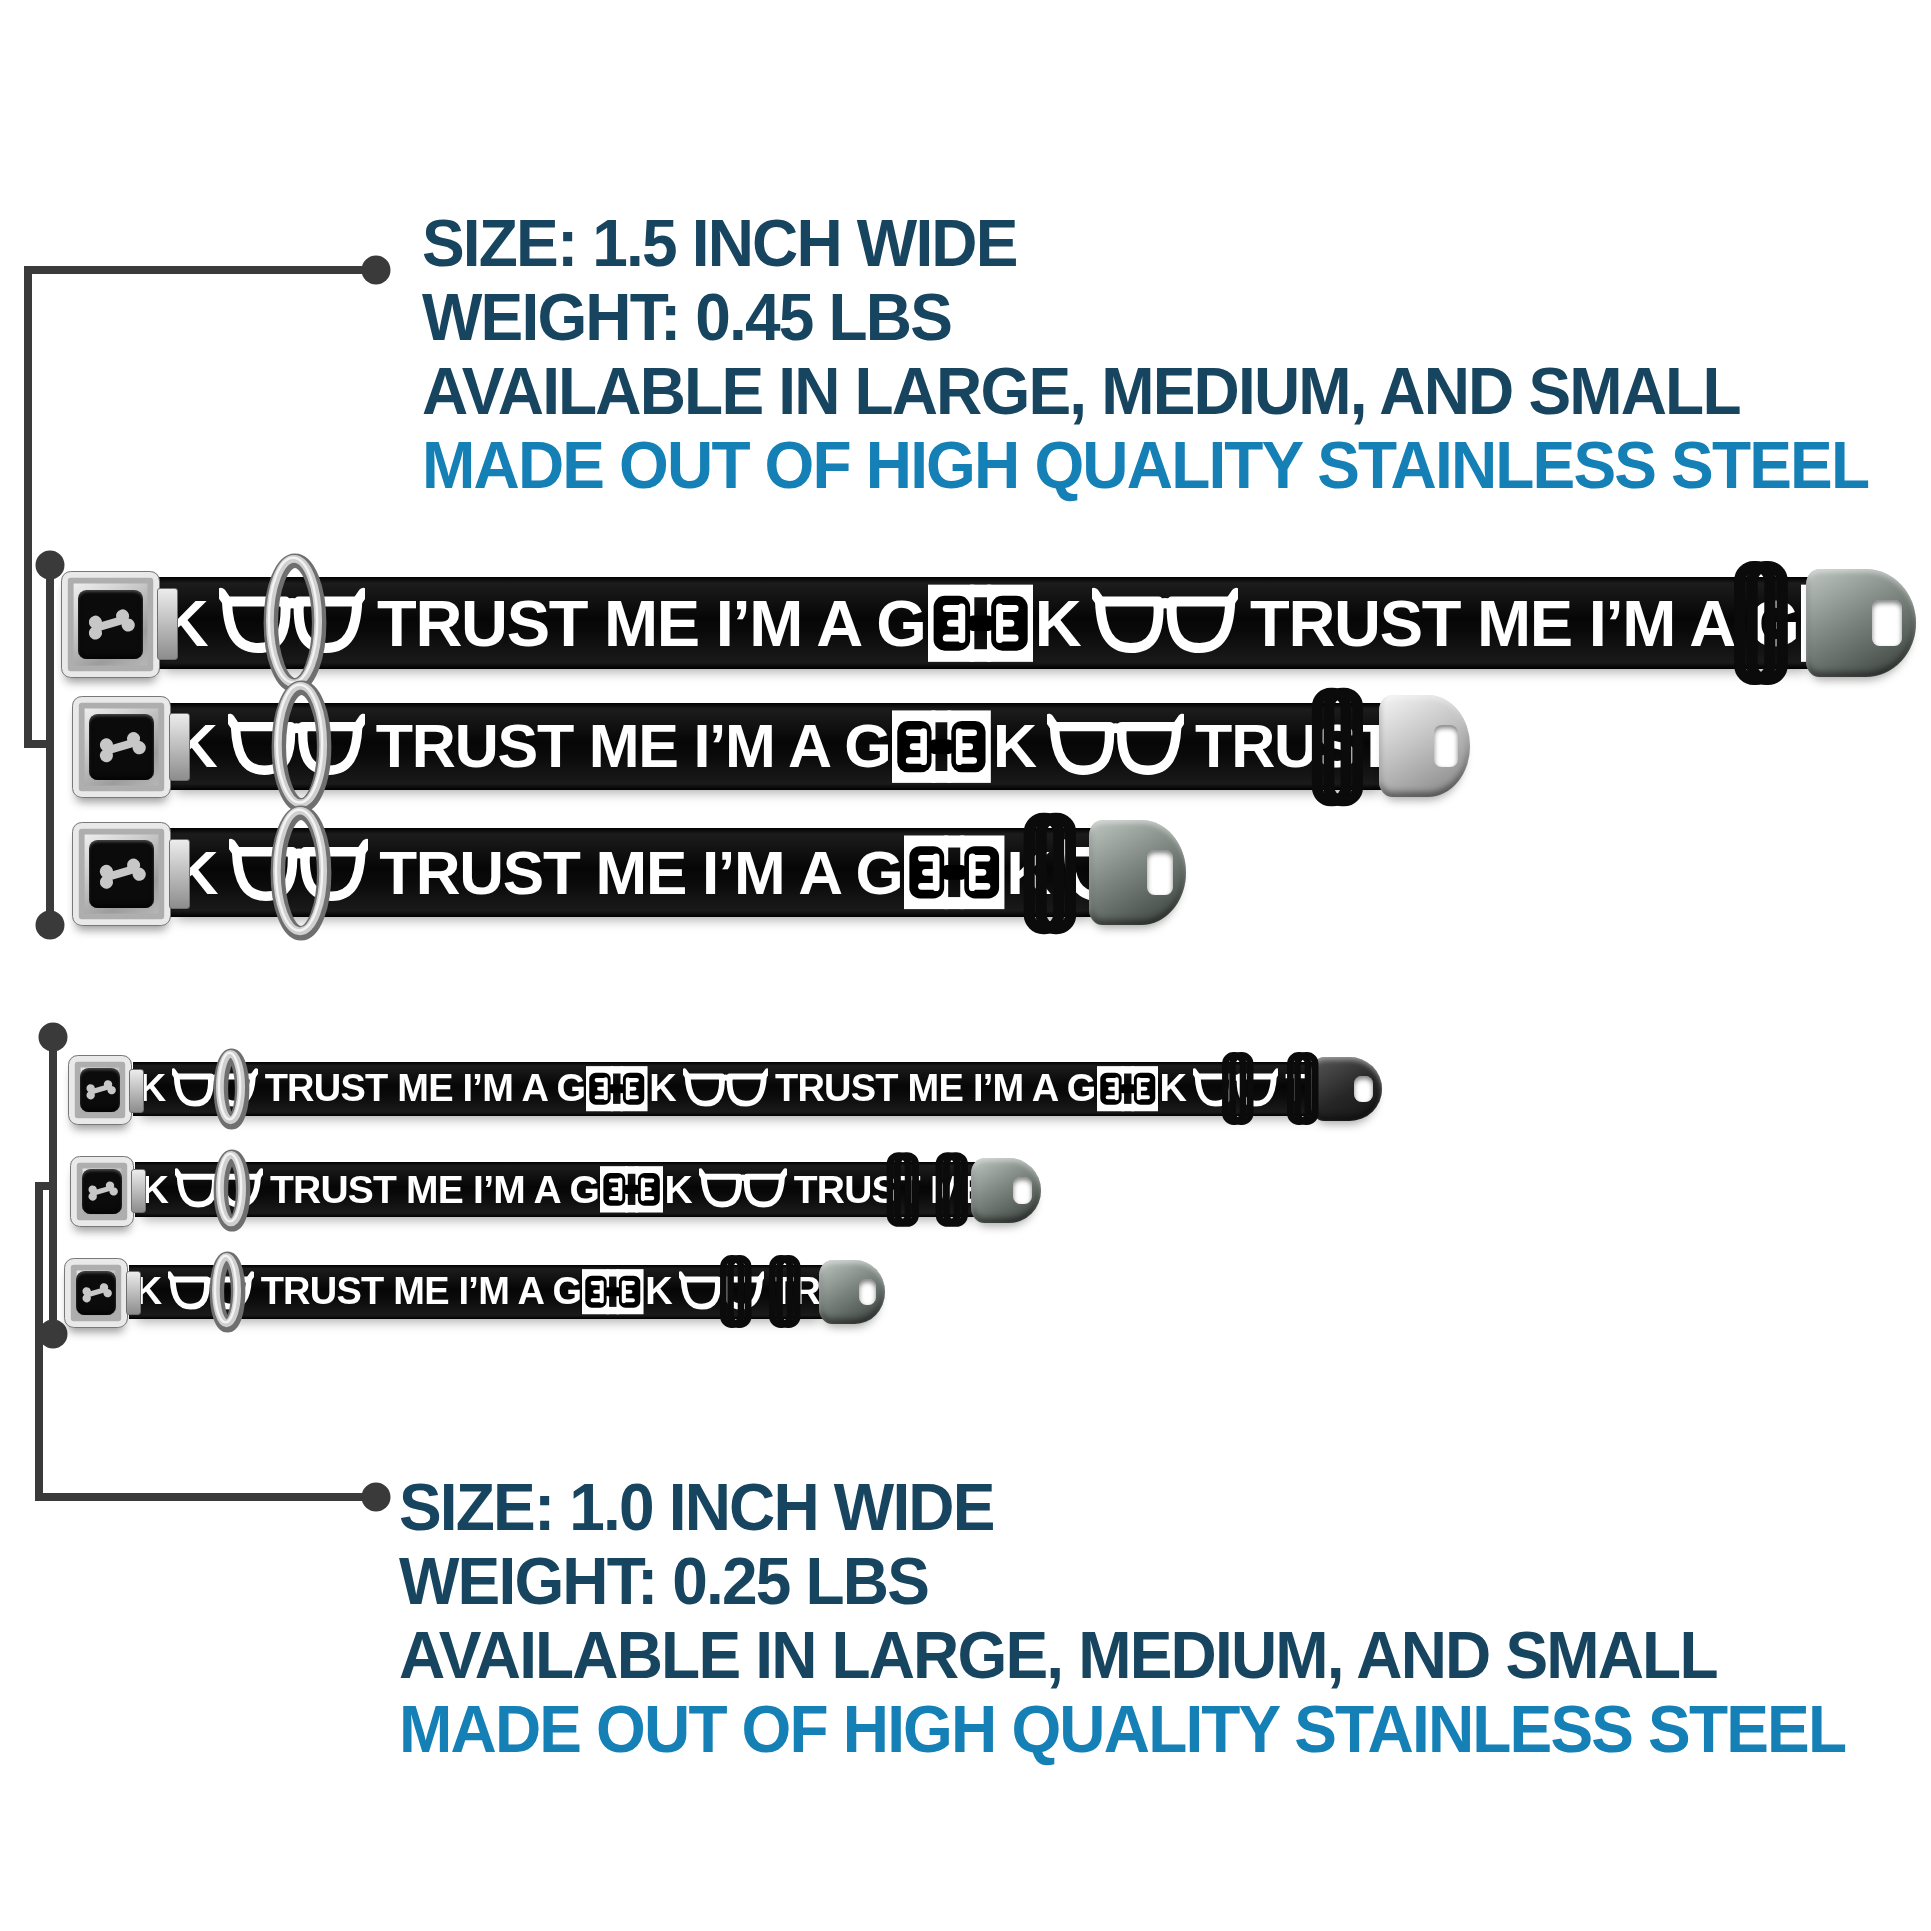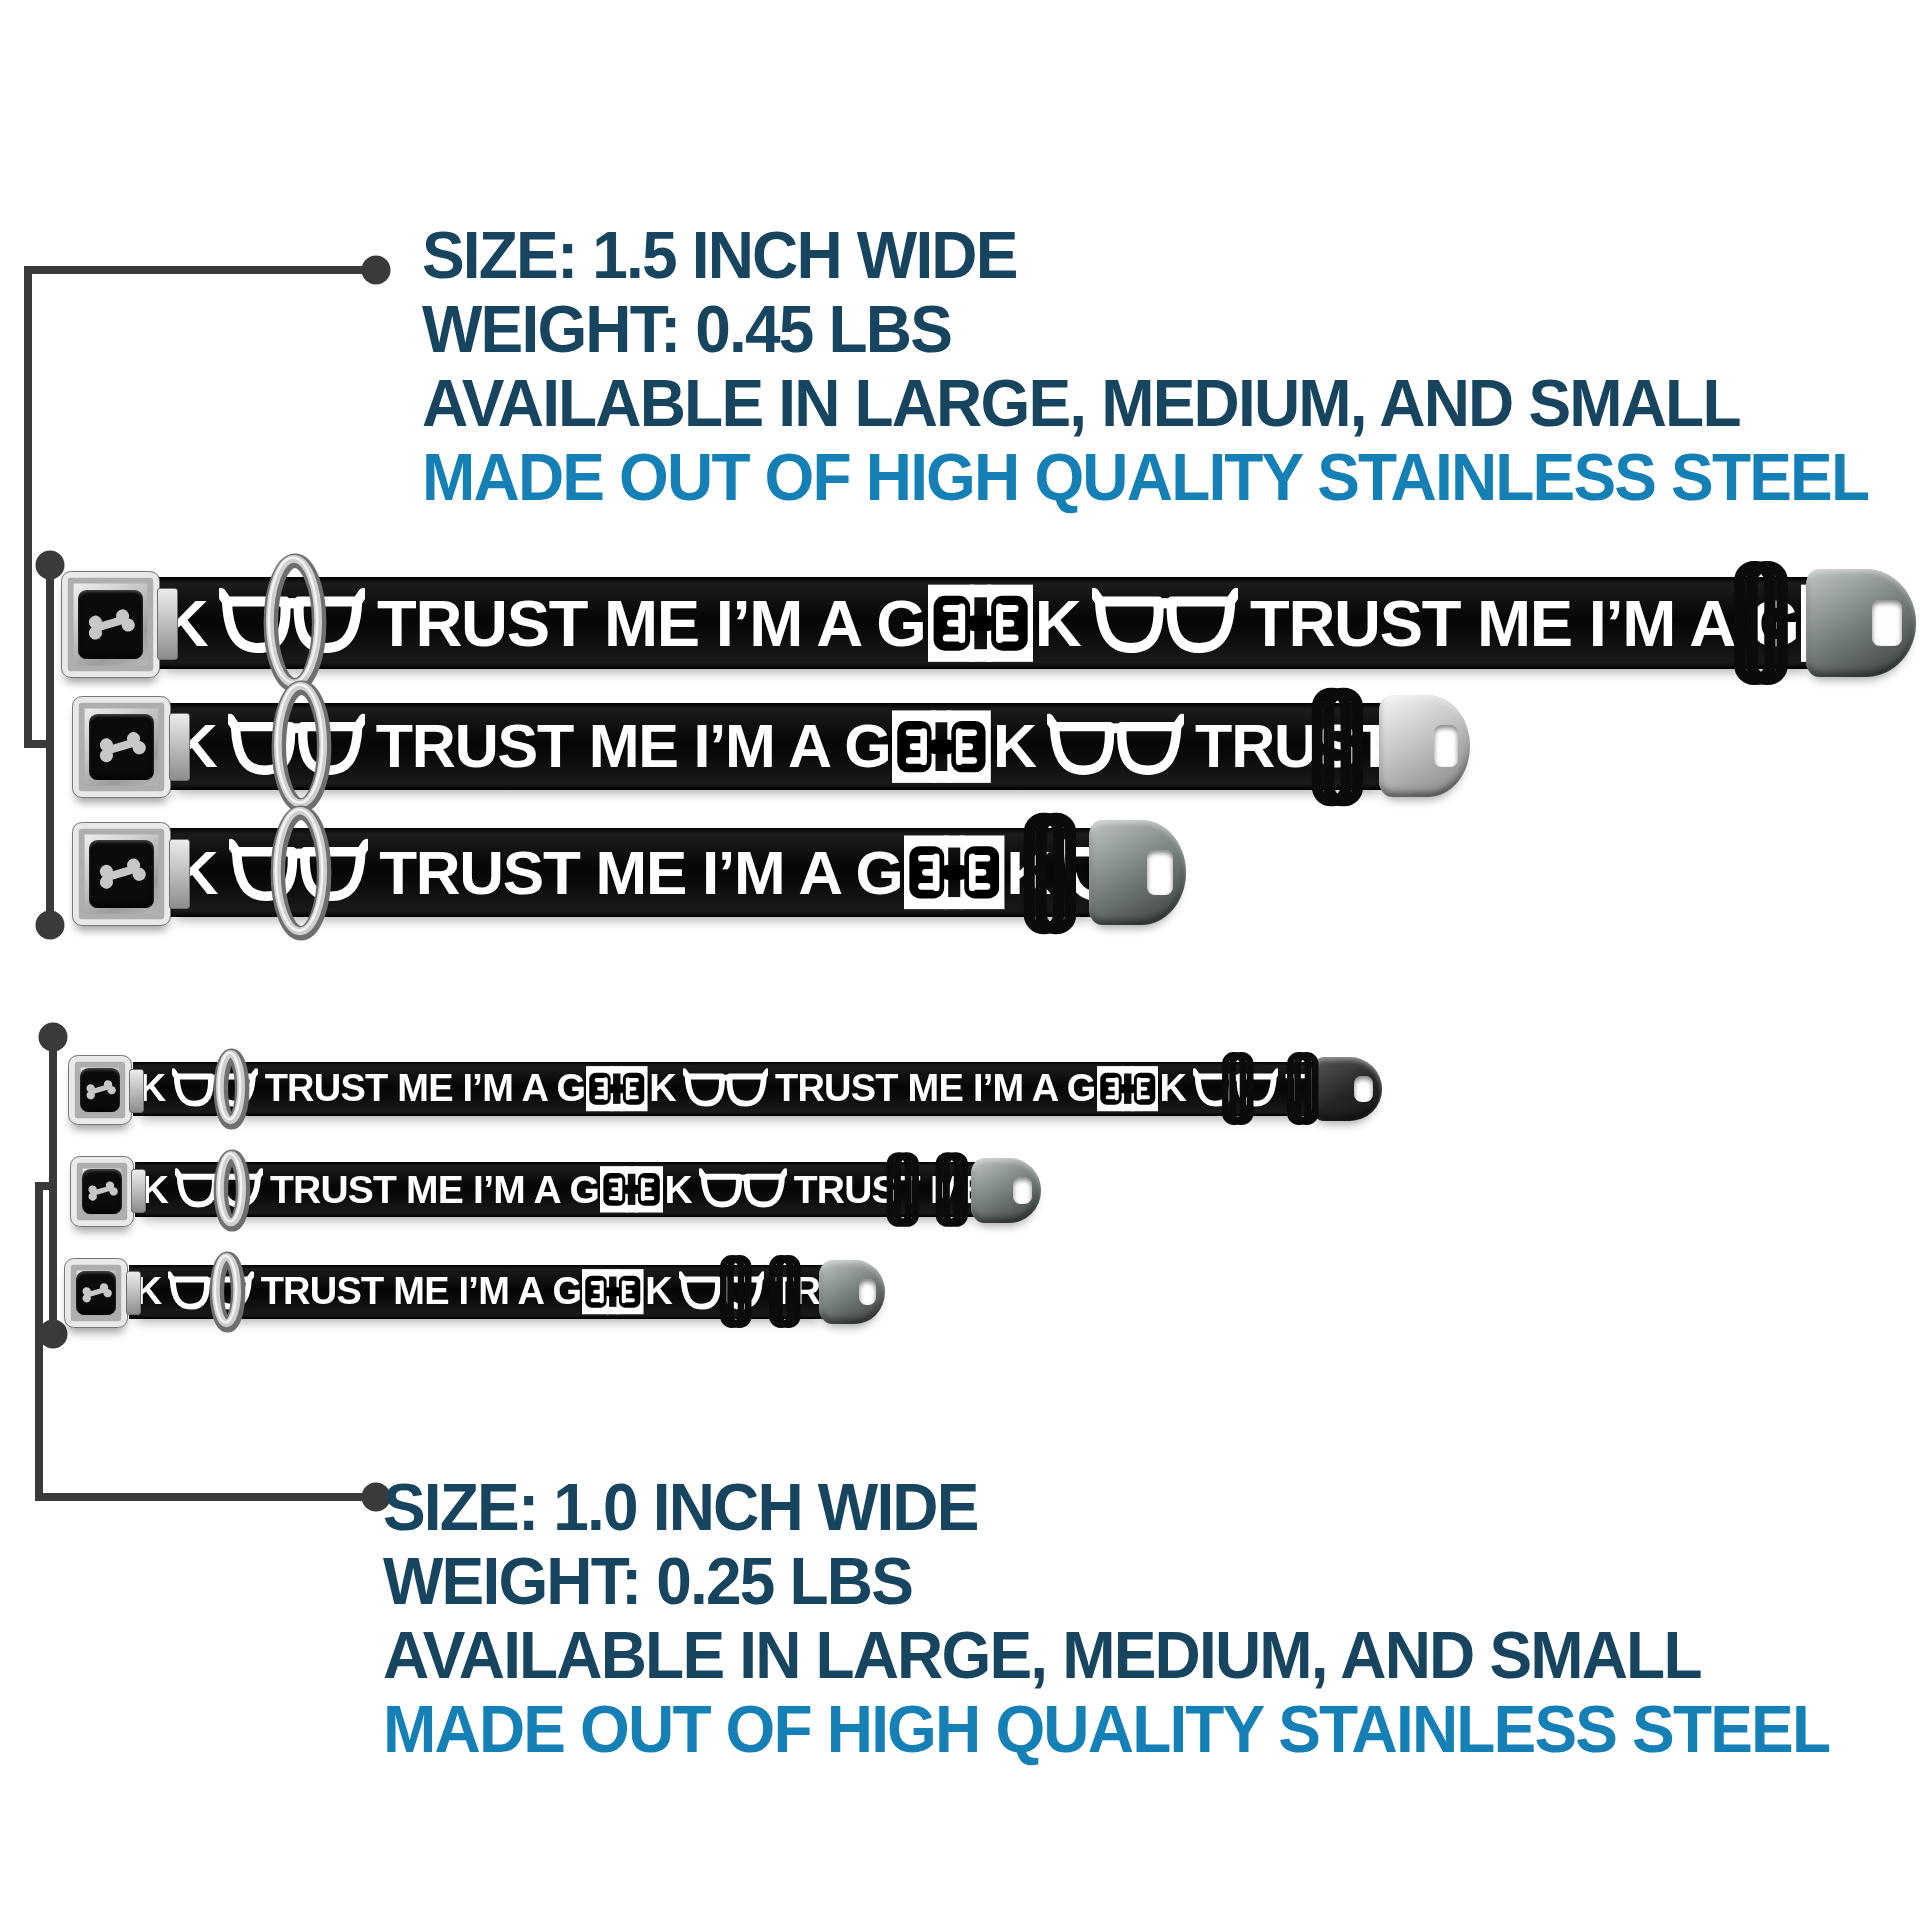--- a/index.html
+++ b/index.html
@@ -59,21 +59,21 @@
       <div class="lline" style="left: 35px; top: 1182px; width: 7.7px; height: 319px;"></div>
       <div class="lline" style="left: 35px; top: 1493px; width: 343px; height: 7.7px;"></div>
       <div class="ldot" style="left: 376px; top: 270px; width: 29px; height: 29px;"></div>
       <div class="ldot" style="left: 50px; top: 565px; width: 29px; height: 29px;"></div>
       <div class="ldot" style="left: 50px; top: 925px; width: 29px; height: 29px;"></div>
       <div class="ldot" style="left: 53px; top: 1037px; width: 29px; height: 29px;"></div>
       <div class="ldot" style="left: 53px; top: 1334px; width: 29px; height: 29px;"></div>
       <div class="ldot" style="left: 376px; top: 1497px; width: 29px; height: 29px;"></div>
     </div>
 
-  <div class="spec" id="spec-top" style="left:422px;top:218px;">
+  <div class="spec" id="spec-top" style="left:422px;top:206px;">
     <span class="ln dark">SIZE: 1.5 INCH WIDE</span>
     <span class="ln dark">WEIGHT: 0.45 LBS</span>
     <span class="ln dark">AVAILABLE IN LARGE, MEDIUM, AND SMALL</span>
     <span class="ln bright">MADE OUT OF HIGH QUALITY STAINLESS STEEL</span>
   </div>
 
   <div id="collar-layer">
       <div class="collar">
         <div class="strap" style="left: 156px; top: 577px; width: 1659px; height: 92px; font-size: 65px;">
           <div class="pattern"><span class="tok-text">K</span><span class="tok-glasses"><svg viewBox="0 0 220 104" xmlns="http://www.w3.org/2000/svg">
@@ -513,21 +513,21 @@
           </svg></div>
         <div class="slider" style="left: 768px; top: 1254px;"><svg width="33" height="75" viewBox="0 0 56 136">
             <g fill="none" stroke="#0b0b0b" stroke-width="12">
               <rect x="6" y="8" width="32" height="120" rx="15"></rect>
               <rect x="19" y="8" width="32" height="120" rx="15"></rect>
             </g>
           </svg></div>
       </div>
     </div>
 
-  <div class="spec" id="spec-bottom" style="left:383px;top:1470px;">
+  <div class="spec" id="spec-bottom" style="left:399px;top:1470px;">
     <span class="ln dark">SIZE: 1.0 INCH WIDE</span>
     <span class="ln dark">WEIGHT: 0.25 LBS</span>
     <span class="ln dark">AVAILABLE IN LARGE, MEDIUM, AND SMALL</span>
     <span class="ln bright">MADE OUT OF HIGH QUALITY STAINLESS STEEL</span>
   </div>
 
 </div>
 
 
 </body></html>

